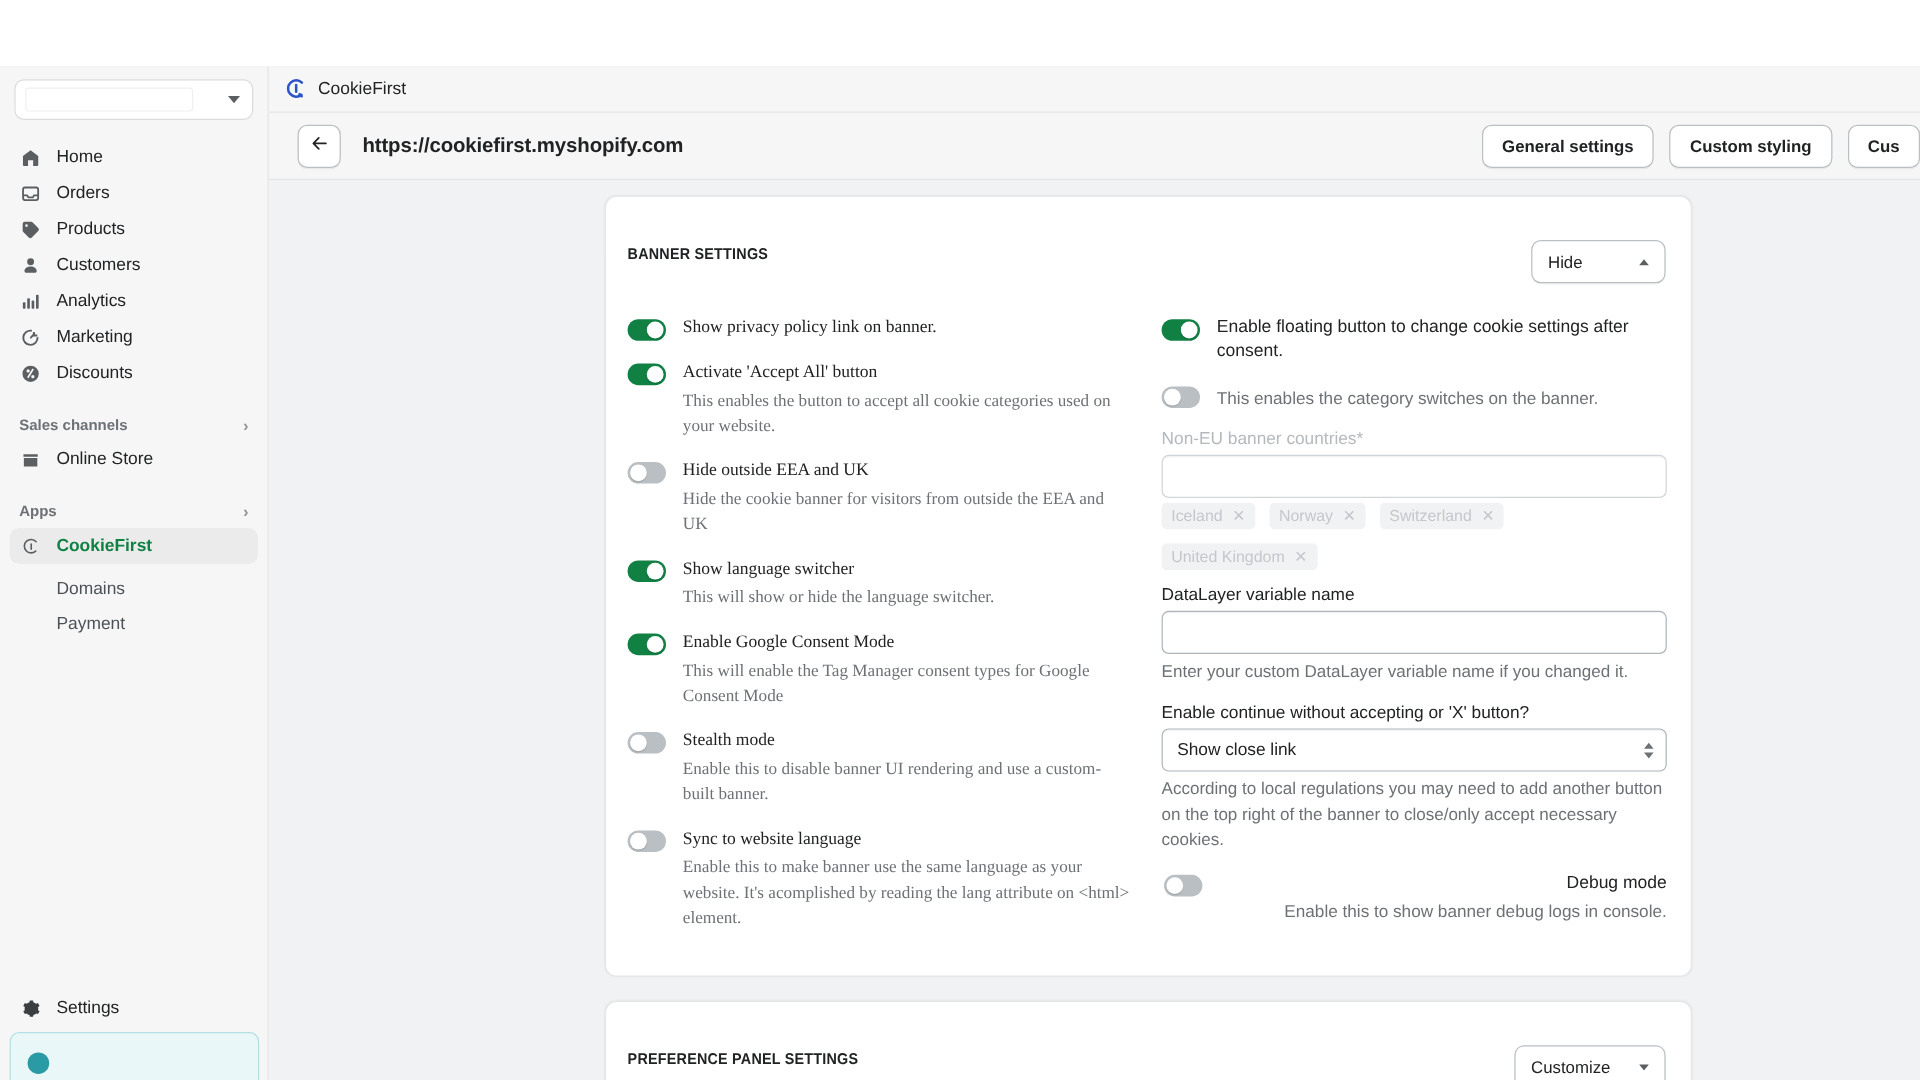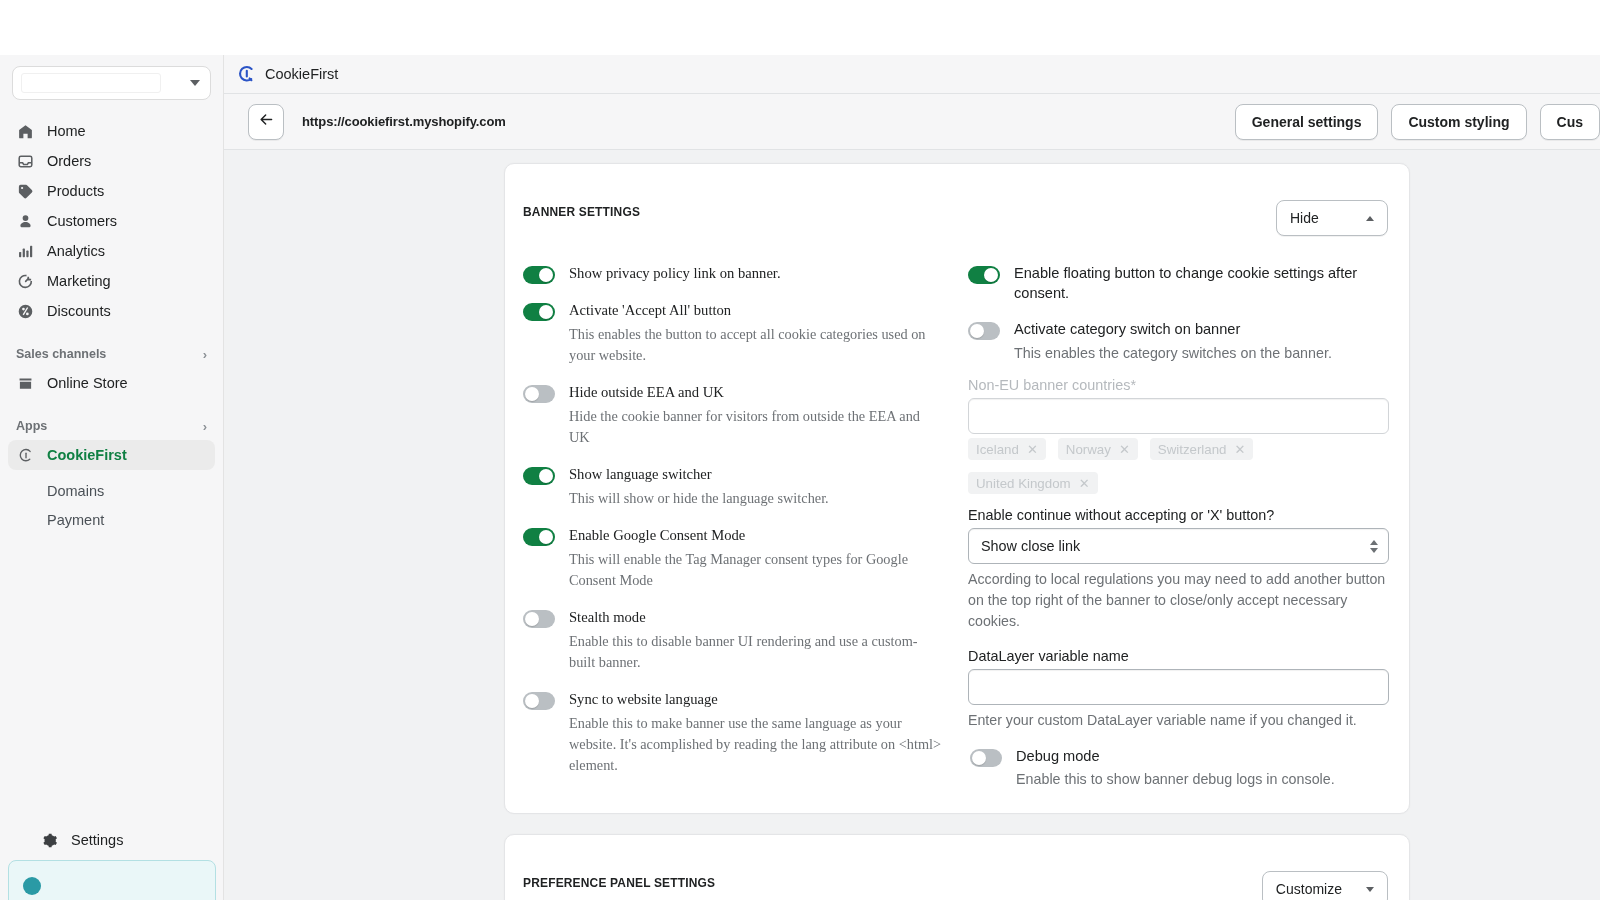--- a/index.html
+++ b/index.html
@@ -47,21 +47,21 @@
   }
   .nav-section .chev { color:#8c9196; font-size:13px; line-height:1; }
 
   .nav-item.active { background:#ebebeb; }
   .nav-item.active .label { color:#108043; font-weight:600; }
   .nav-sub { display:flex; align-items:flex-end; height:29px; margin:0 8px; padding-left:39px; font-size:14.5px; color:#4b5157; border-radius:8px; }
 
   .sidebar-settings {
     position:absolute; left:0; bottom:45px; width:259px;
     display:flex; align-items:center; gap:12px; padding-left:16px; height:30px;
-    font-size:14.5px; color:#202223;margin-left:24px;
+    font-size:14.5px; color:#202223;
   }
   .sidebar-banner {
     position:absolute; left:8px; bottom:-8px; width:208px; height:48px;
     background:#eaf7f8; border:1px solid #b3e0e3; border-radius:8px;
   }
   .sidebar-banner .dot { position:absolute; left:14px; top:16px; width:18px; height:18px; border-radius:50%; background:#2a9aa5; }
 
   
   .app-header {
     position:absolute; left:224px; top:55px; width:1376px; height:39px;
@@ -76,21 +76,21 @@
   .sub-header {
     position:absolute; left:224px; top:94px; width:1376px; height:56px;
     background:#f6f6f7; border-bottom:1px solid #e1e3e5;
     display:flex; align-items:center; padding:0 0 0 24px;
   }
   .back-btn {
     width:36px; height:36px; border:1px solid #babfc3; border-radius:8px; background:#ffffff;
     display:flex; align-items:center; justify-content:center; color:#202223;
     box-shadow:0 1px 0 rgba(0,0,0,0.05);
   }
-  .url-text { margin-left:18px; font-size:13px; color:#202223; font-weight:600; letter-spacing:-0.1px; }
+  .url-text { margin-left:18px; font-size:17px; color:#202223; font-weight:600; letter-spacing:-0.1px; }
   .header-actions { margin-left:auto; display:flex; gap:13px; padding-right:0; }
   .hdr-btn {
     height:36px; padding:12px 16px; background:#ffffff;
     border:1px solid #babfc3; border-radius:8px;
     font-size:14px; color:#202223; font-weight:600;
     display:flex; align-items:center; white-space:nowrap;
     box-shadow:0 1px 0 rgba(0,0,0,0.05);
   }
 
   
@@ -441,21 +441,20 @@
             <div class="body">
               <div class="label">Enable floating button to change cookie settings after consent.</div>
             </div>
           </div>
 
           <div class="row" style="margin-bottom:13px;">
             <div class="switch">
                 <span class="knob"></span>
               </div>
             <div class="body">
-              <div class="label">Activate category switch on banner</div>
               <div class="desc">This enables the category switches on the banner.</div>
             </div>
           </div>
 
           <div class="block" style="margin-bottom:13px;">
             <div class="field-label muted">Non-EU banner countries*</div>
             <div class="text-input disabled"></div>
             <div class="tags">
               <div class="tag">
                 <span>Iceland</span>
@@ -467,41 +466,41 @@
               </div>
               <div class="tag">
                 <span>Switzerland</span>
                 <span class="x">✕</span>
               </div>
               <div class="tag">
                 <span>United Kingdom</span>
                 <span class="x">✕</span>
               </div>
             </div>
+          </div>
+
+          <div class="block">
+            <div class="field-label">DataLayer variable name</div>
+            <div class="text-input"></div>
+            <div class="help">Enter your custom DataLayer variable name if you changed it.</div>
           </div>
 
           <div class="block">
             <div class="field-label">Enable continue without accepting or 'X' button?</div>
             <div class="select-input">
               <span>Show close link</span>
               <span class="select-arrows">
                 <span class="tri-up" style="border-bottom-color:#6d7175;"></span>
                 <span class="tri-down" style="border-top-color:#6d7175;"></span>
               </span>
             </div>
             <div class="help">According to local regulations you may need to add another button on the top right of the banner to close/only accept necessary cookies.</div>
           </div>
 
-          <div class="block">
-            <div class="field-label">DataLayer variable name</div>
-            <div class="text-input"></div>
-            <div class="help">Enter your custom DataLayer variable name if you changed it.</div>
-          </div>
-
-          <div class="row" style="padding-left:2px;">
+          <div class="row" style="padding-left:2px;text-align:right;">
             <div class="switch">
                 <span class="knob"></span>
               </div>
             <div class="body">
               <div class="label">Debug mode</div>
               <div class="desc">Enable this to show banner debug logs in console.</div>
             </div>
           </div>
 
         </div>

